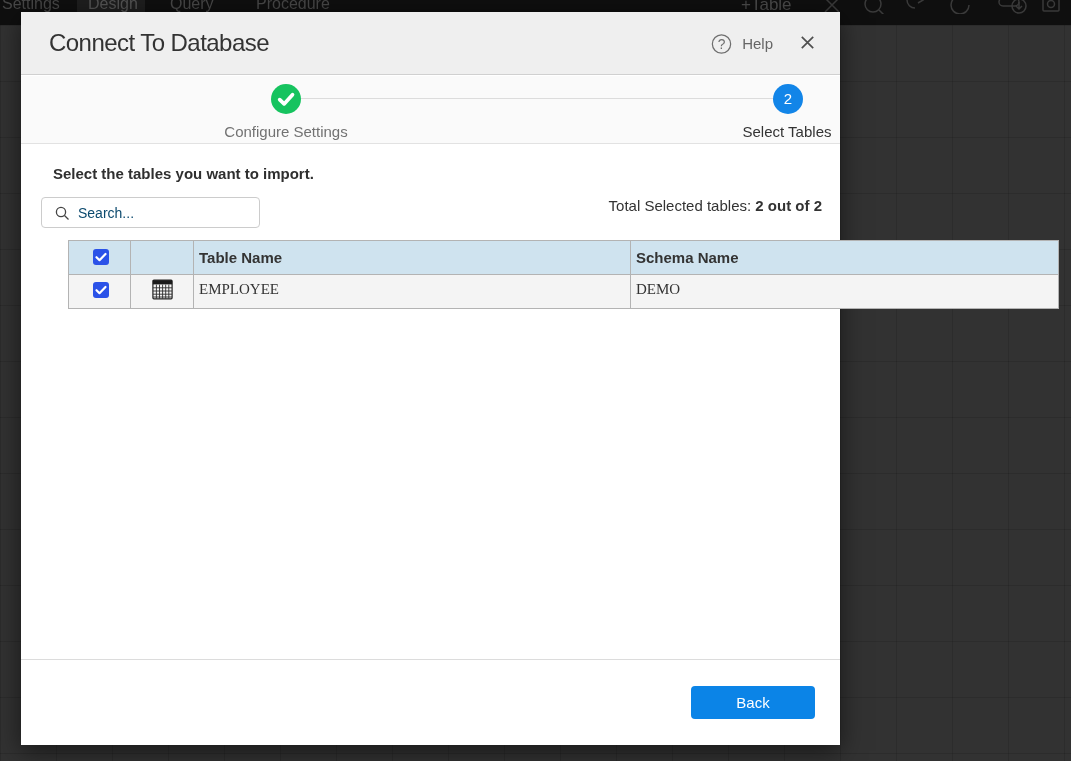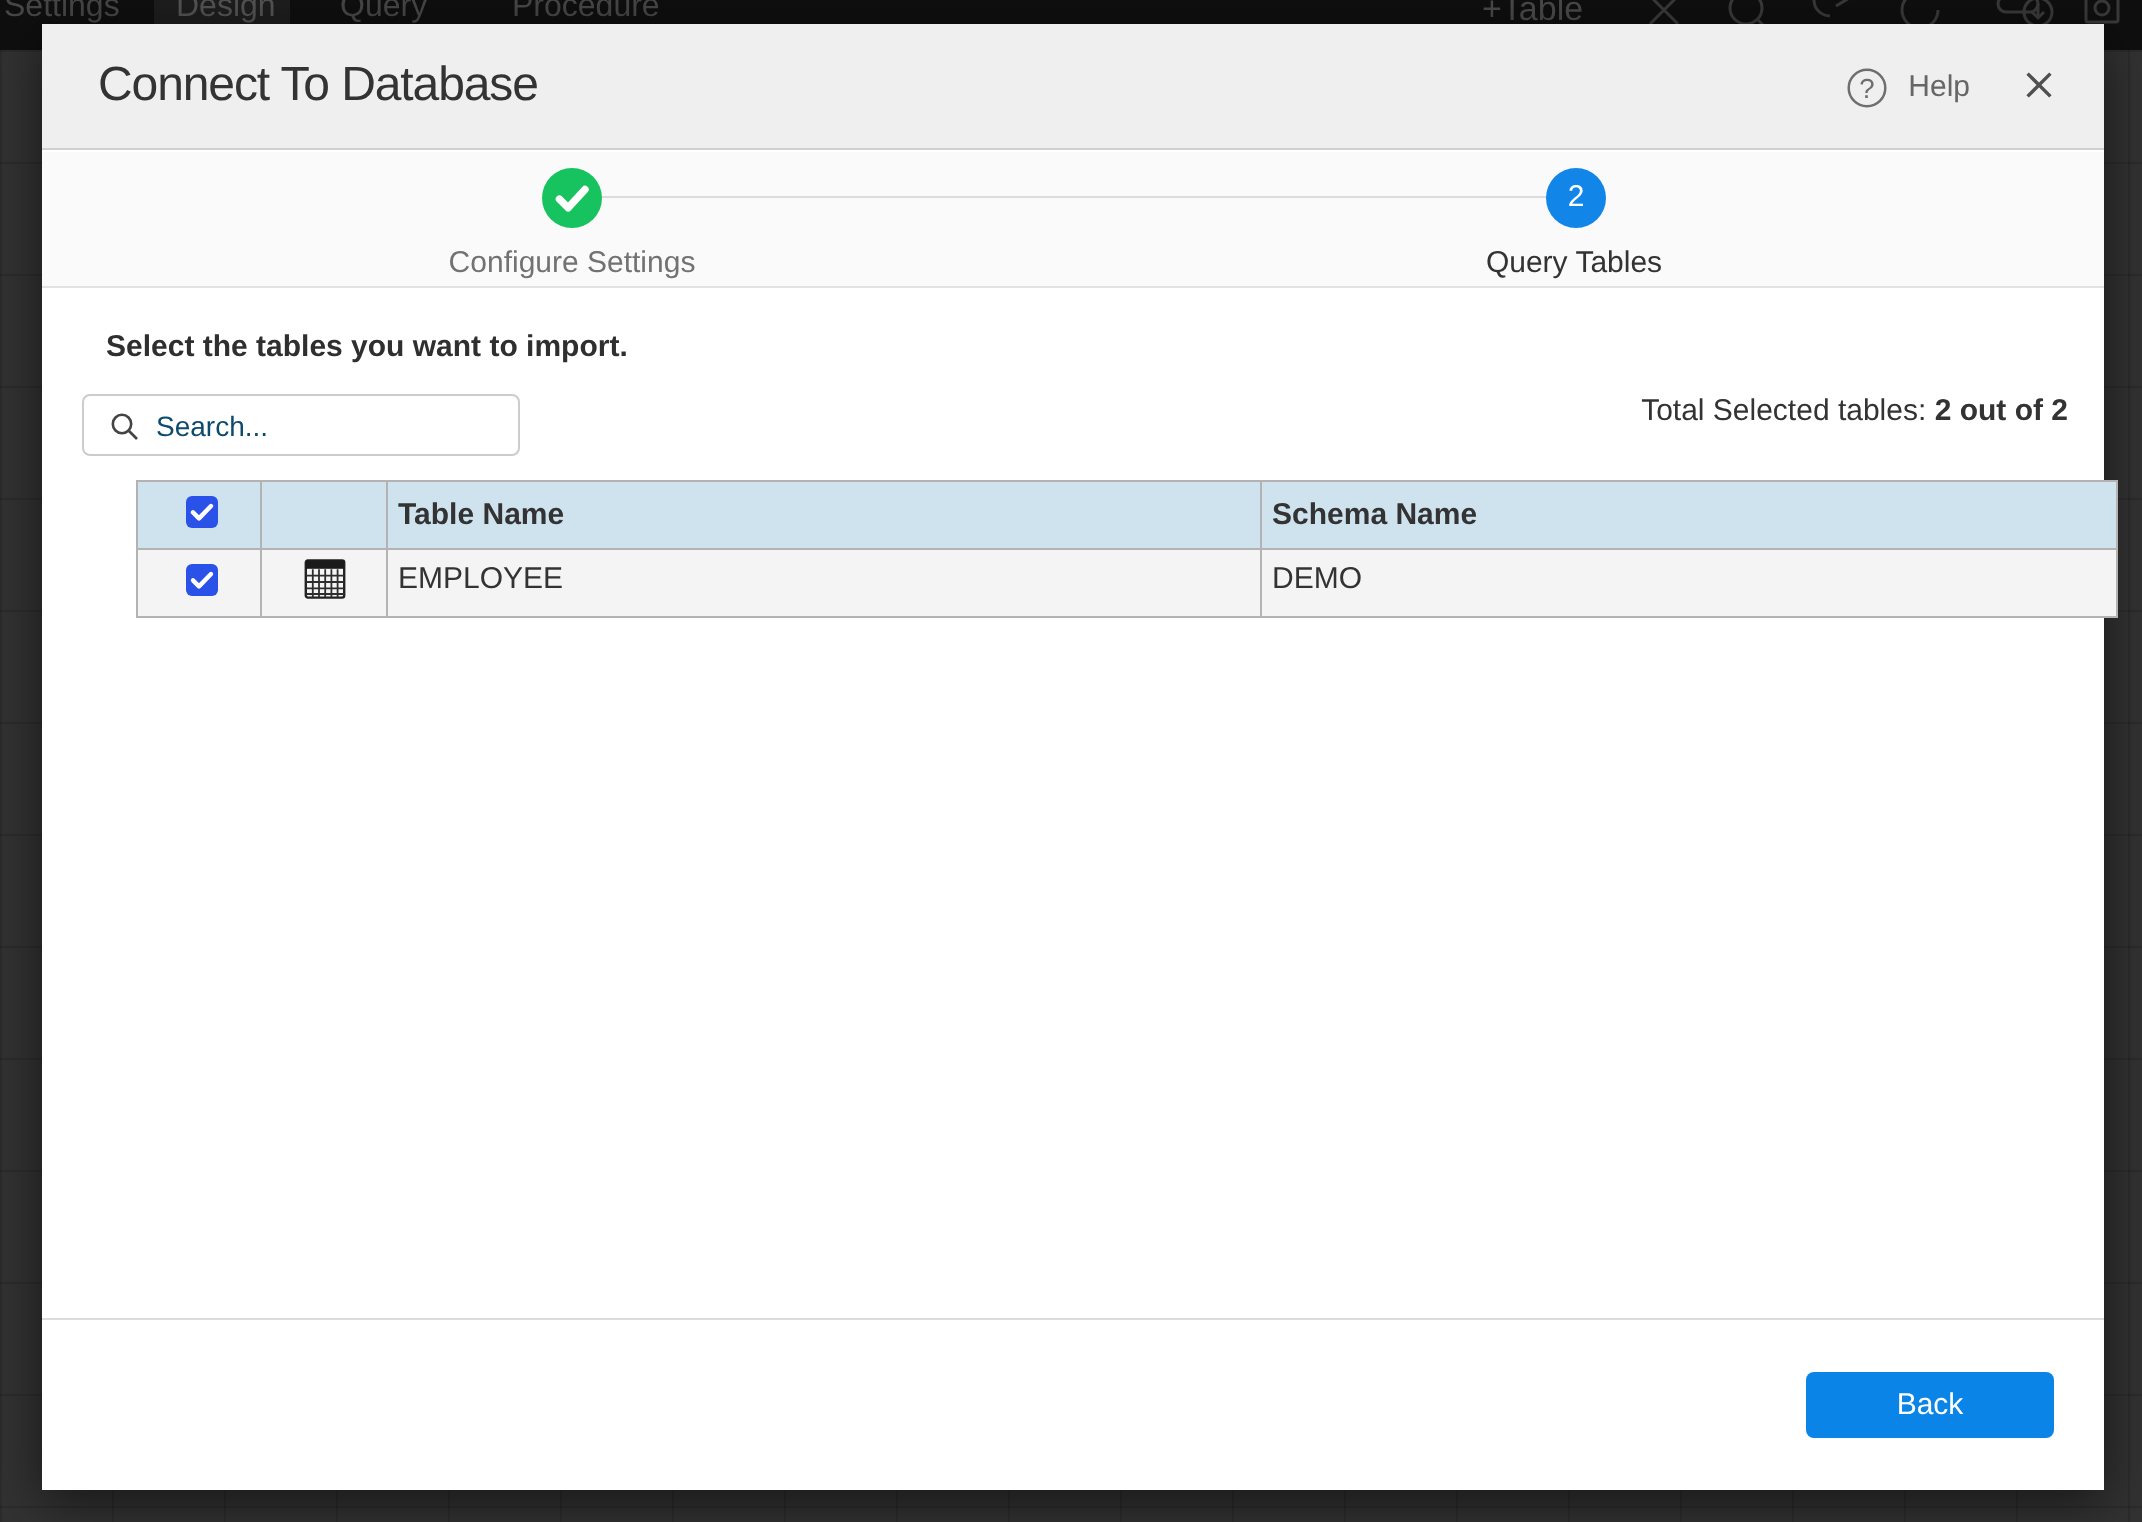--- a/index.html
+++ b/index.html
@@ -20,21 +20,21 @@
   .topbar {
     position:absolute; left:0; top:0; width:1071px; height:25px;
     background:#0f0f0f; overflow:hidden;
   }
   .tab { position:absolute; top:-5px; font-size:16px; color:#474747; }
   
   .plustable { position:absolute; top:-5px; left:741px; font-size:17px; color:#4a4a4a; }
   .topicons { position:absolute; top:-6px; left:815px; }
   
   .modal {
-    position:absolute; left:21px; top:12px; width:1031px; height:733px;
+    position:absolute; left:21px; top:12px; width:819px; height:733px;
     background:#ffffff;
     box-shadow:0 6px 24px rgba(0,0,0,0.55);
   }
   .mhead {
     position:absolute; left:0; top:0; width:100%; height:63px;
     background:#efefef; border-bottom:1px solid #d0d0d0;
   }
   .mtitle {
     position:absolute; left:28px; top:17px; font-size:24px; color:#333; letter-spacing:-0.55px;
   }
@@ -71,21 +71,21 @@
   table.tbl th, table.tbl td {
     border:1px solid #b3b3b3; padding:0; height:34px; vertical-align:middle;
   }
   table.tbl th { background:#cfe3ef; text-align:left; font-weight:bold; }
   table.tbl .c1 { width:62px; text-align:center; }
   table.tbl .c2 { width:63px; text-align:center; }
   table.tbl .c3 { width:437px; padding-left:5px; }
   table.tbl .c4 { width:428px; padding-left:5px; }
   table.tbl tr.r1 td { background:#fff; }
   table.tbl td.c3, table.tbl td.c4 { padding-bottom:5px; }
-  table.tbl tr.r2 td { background:#f4f4f4; }
+  table.tbl tr.r2 td { background:#f4f4f4;font-family:Liberation Serif, serif; }
   .cbx {
     display:inline-block; width:16px; height:16px; border-radius:3px;
     background:#2b52e8; position:relative; top:-2px; left:1px; vertical-align:middle;
   }
   .cbx svg { display:block; }
   
   .mfoot {
     position:absolute; left:0; top:647px; width:100%; height:86px;
     border-top:1px solid #dcdcdc; background:#fff;
   }
@@ -135,21 +135,21 @@
 
     <div class="stepper">
       <div class="connector"></div>
       <div class="stepc green">
         <svg width="30" height="30" viewBox="0 0 30 30">
           <path d="M8.7 15.6 L13.1 19.9 L21.5 10.7" fill="none" stroke="#fff" stroke-width="3.7" stroke-linecap="round" stroke-linejoin="round"></path>
         </svg>
       </div>
       <div class="stepc blue">2</div>
       <div class="steplabel lab1">Configure Settings</div>
-      <div class="steplabel lab2">Query Tables</div>
+      <div class="steplabel lab2">Select Tables</div>
     </div>
 
     <div class="intro">Select the tables you want to import.</div>
     <div class="search">
       <svg width="15" height="15" viewBox="0 0 15 15" fill="none" stroke="#444" stroke-width="1.3">
         <circle cx="6" cy="6" r="4.6"></circle>
         <path d="M9.5 9.5 L13.5 13.5"></path>
       </svg>
       <div class="ph">Search...</div>
     </div>

